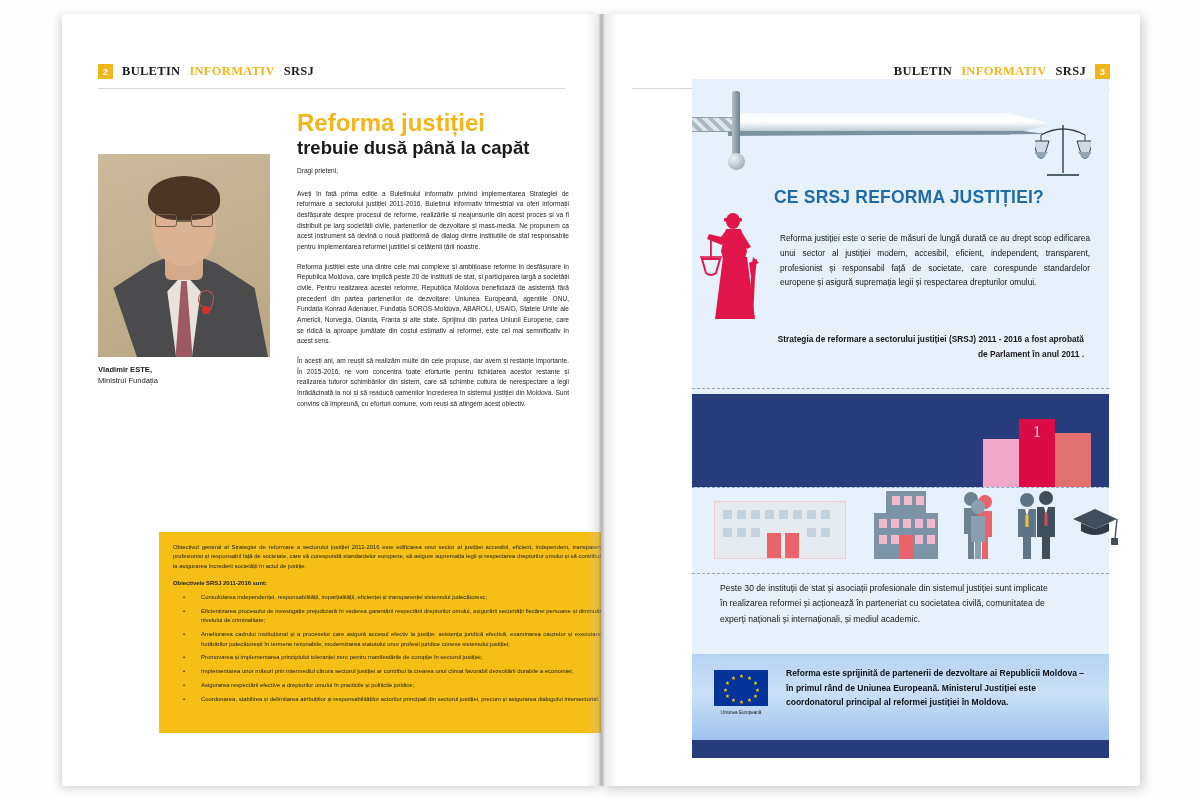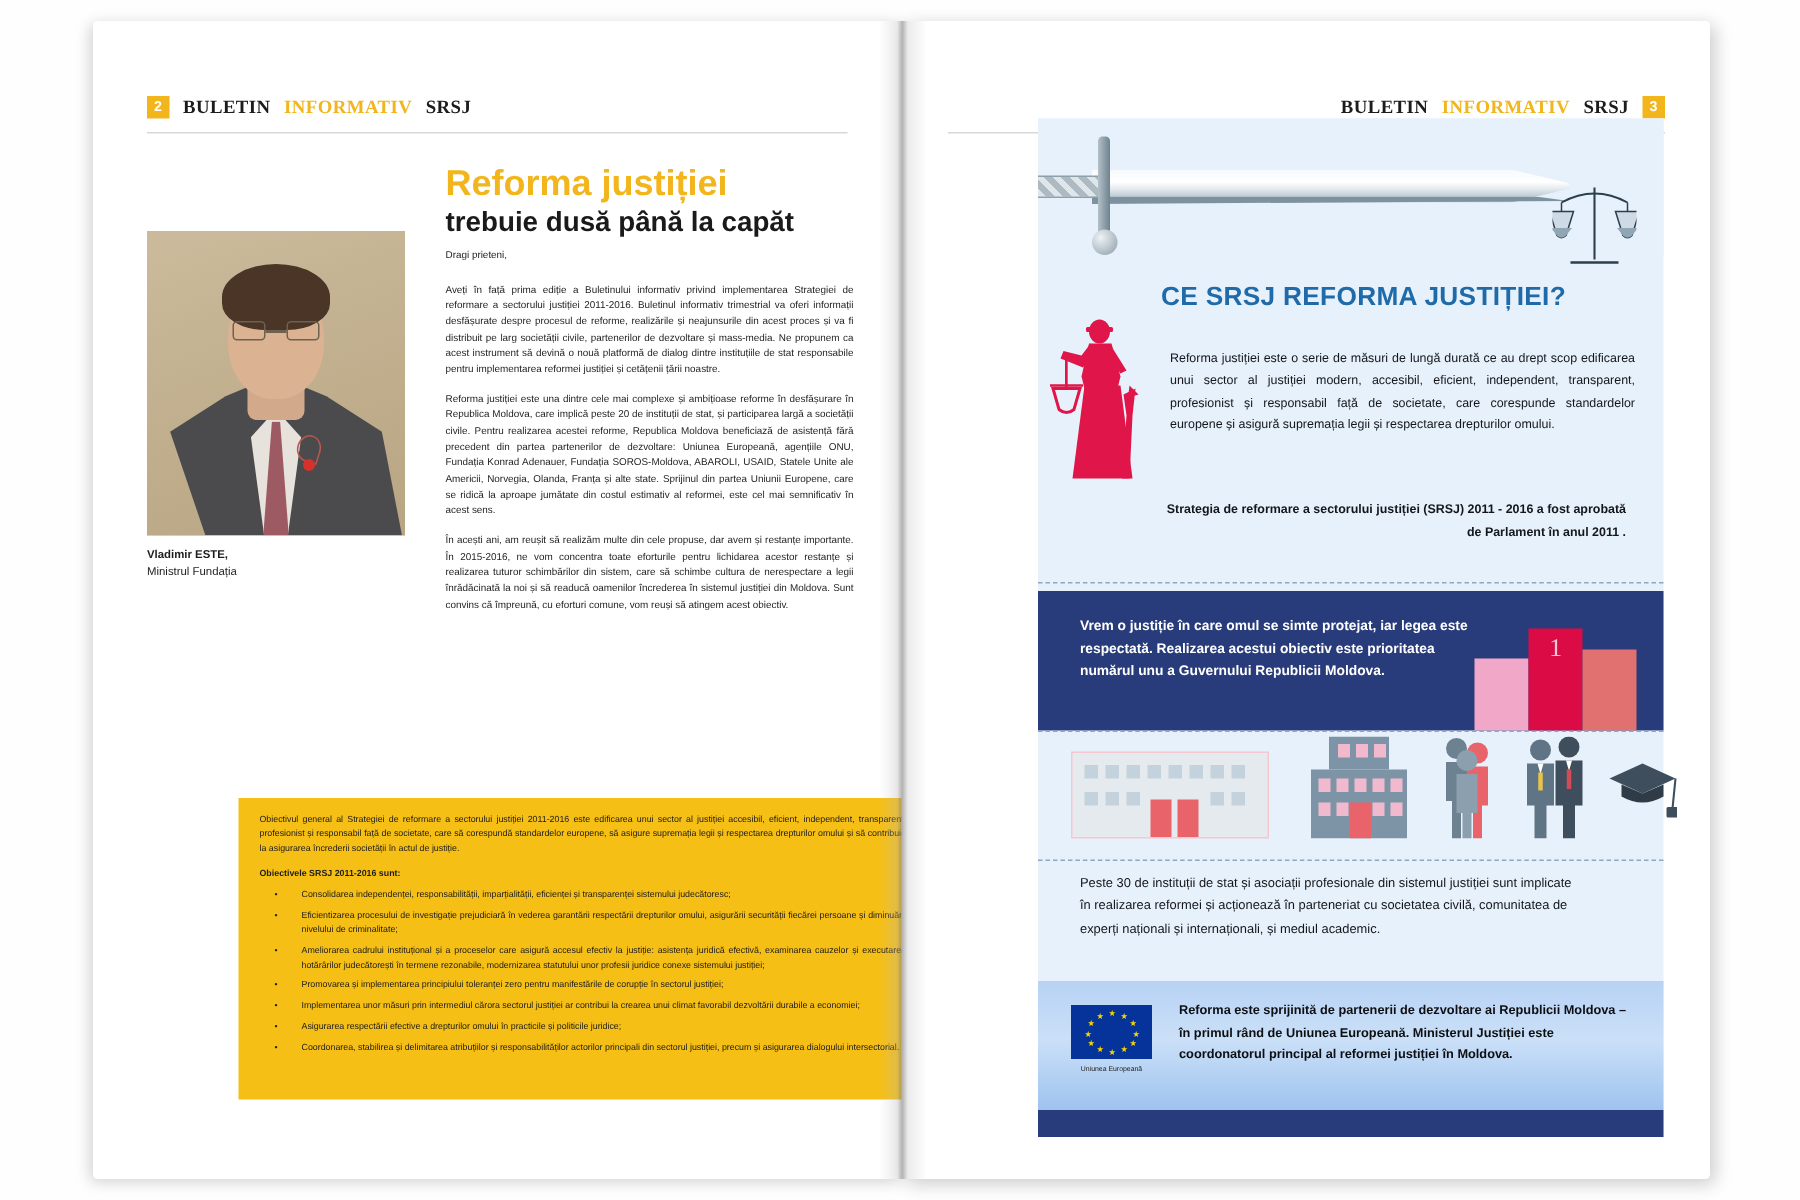--- a/index.html
+++ b/index.html
@@ -285,21 +285,20 @@
           </g>
         </svg>
 
         <h2>CE SRSJ REFORMA JUSTIȚIEI?</h2>
         <div class="para1">Reforma justiției este o serie de măsuri de lungă durată ce au drept scop edificarea unui sector al justiției modern, accesibil, eficient, independent, transparent, profesionist și responsabil față de societate, care corespunde standardelor europene și asigură supremația legii și respectarea drepturilor omului.</div>
         <div class="para2">Strategia de reformare a sectorului justiției (SRSJ) 2011 - 2016 a fost aprobată de Parlament în anul 2011 .</div>
 
         <div class="dash" style="top:309px;"></div>
 
         <div class="navy">
-          <div class="txt">Vrem o justiție în care omul se simte protejat, iar legea este respectată. Realizarea acestui obiectiv este prioritatea numărul unu a Guvernului Republicii Moldova.</div>
           <div class="bars">
             <div class="b b1"></div>
             <div class="b b2">
               <span>1</span>
             </div>
             <div class="b b3"></div>
           </div>
         </div>
         <div class="dash" style="top:408px;"></div>
 

